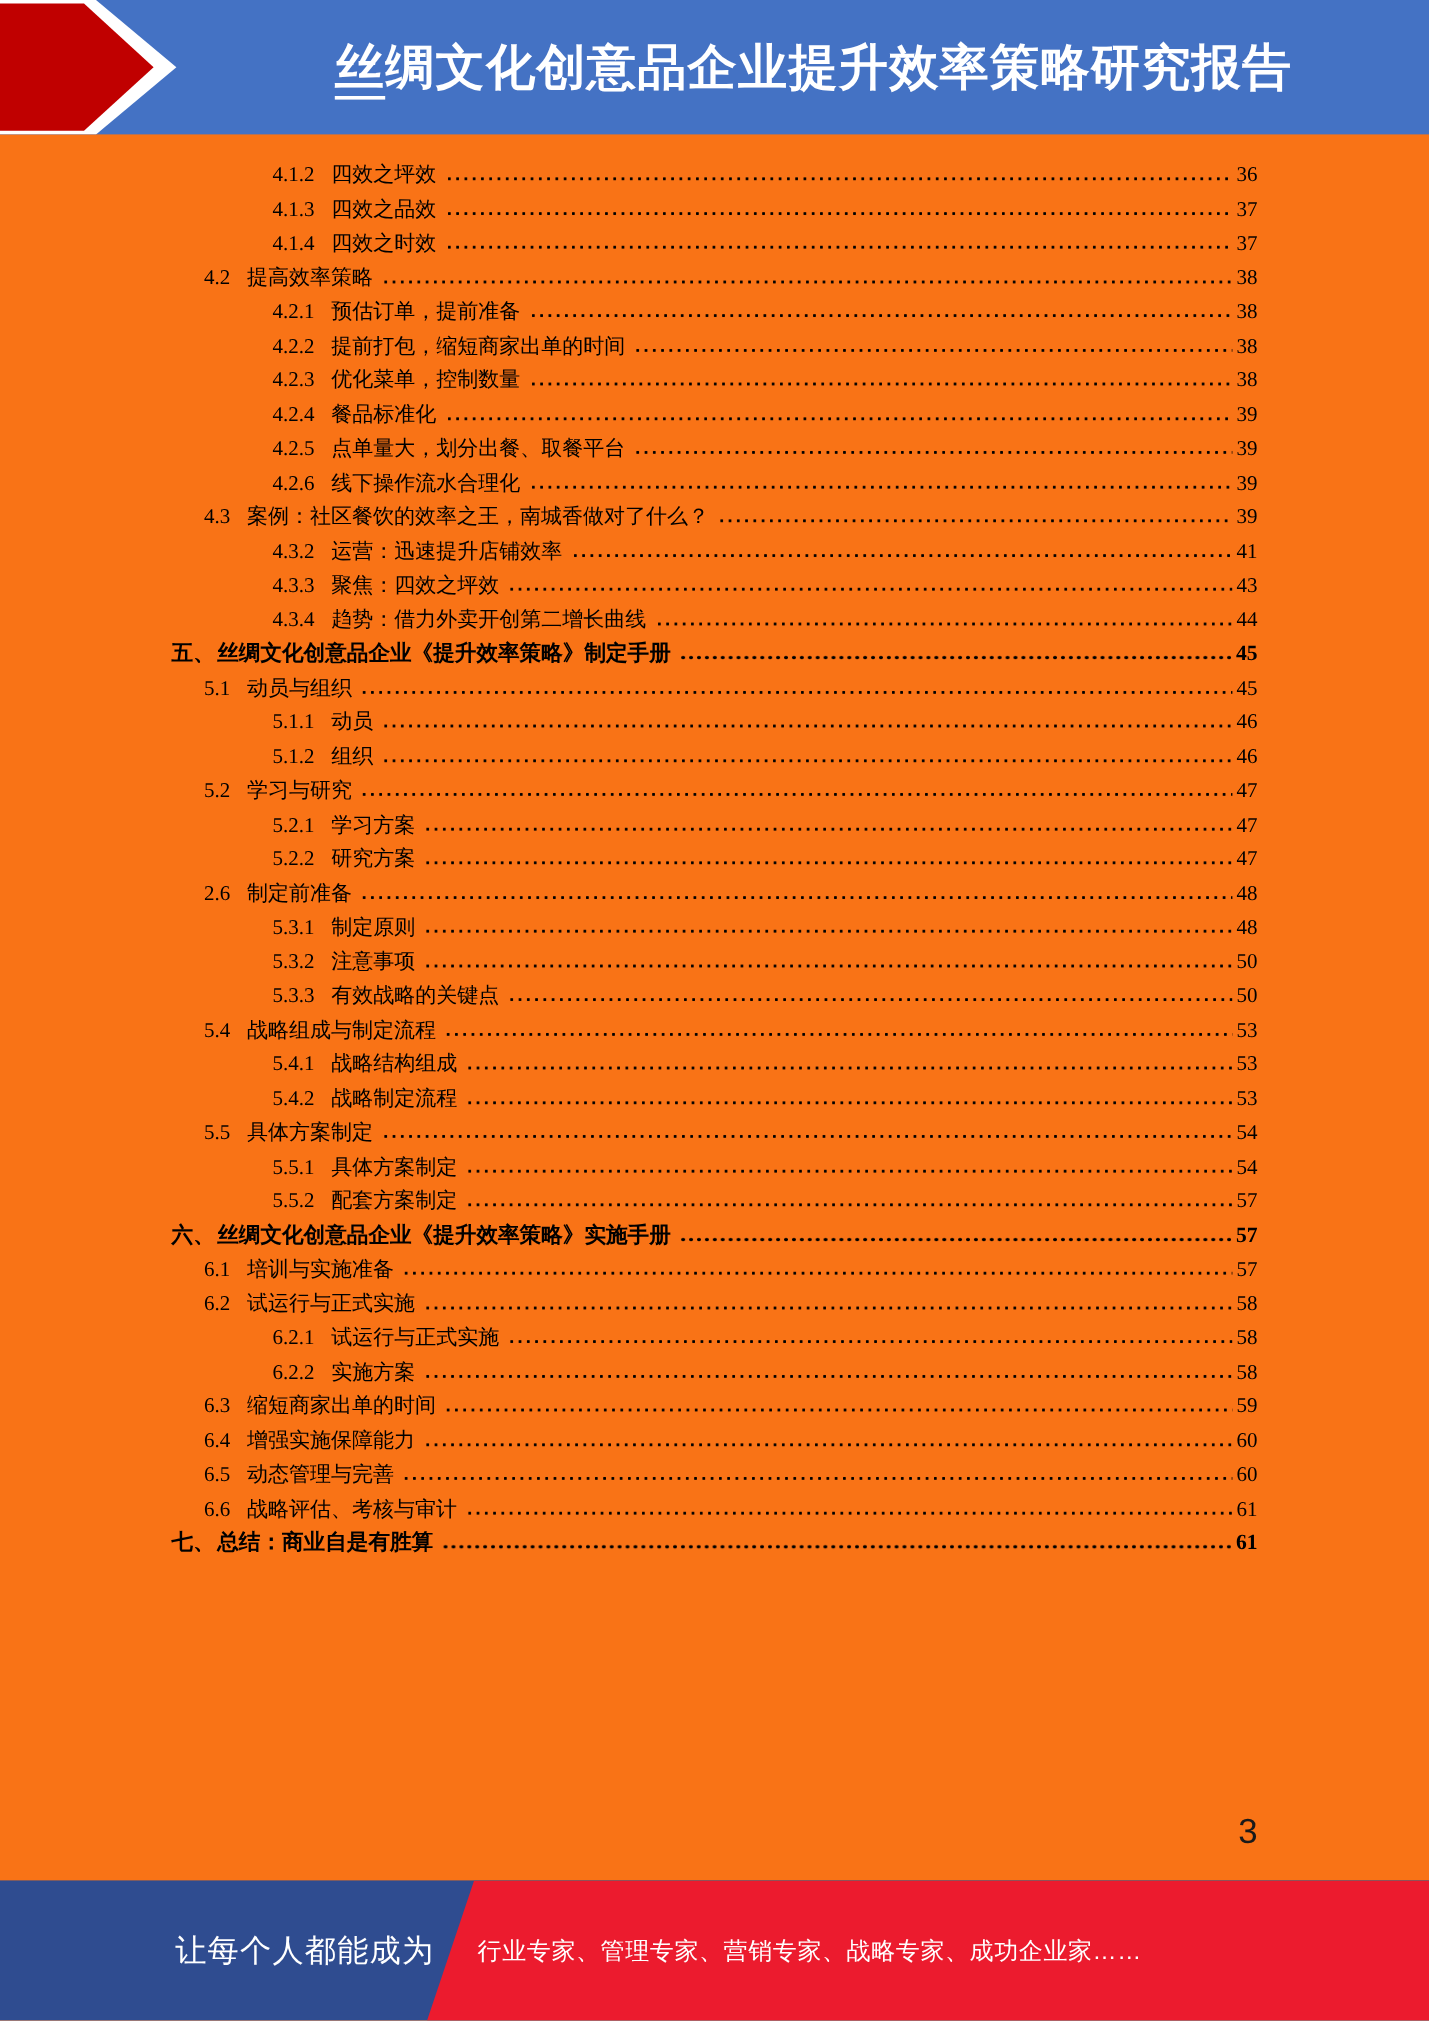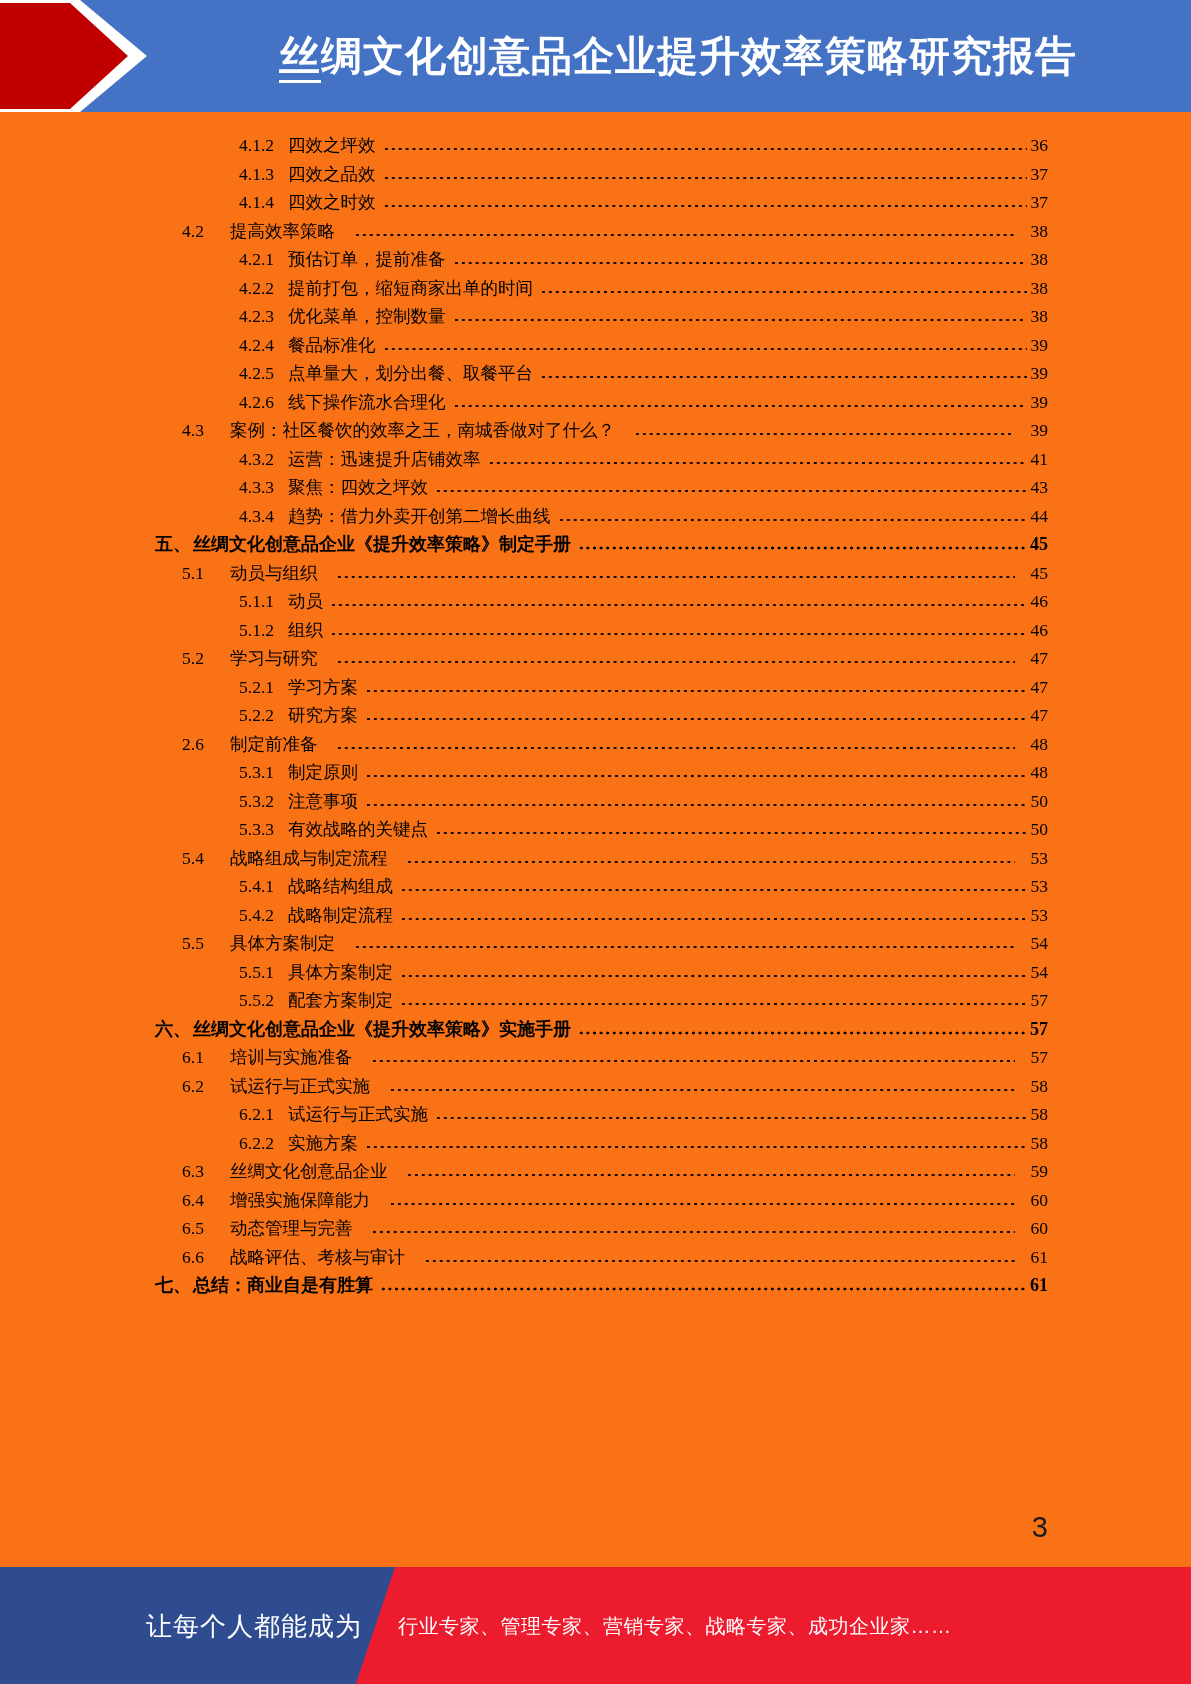--- a/index.html
+++ b/index.html
@@ -25,26 +25,26 @@
   .header-title{
     flex:1;padding-left:165px;text-align:center;
     font-family:"Liberation Sans","DejaVu Sans",sans-serif;
     font-weight:bold;font-size:41px;letter-spacing:1px;color:#ffffff;
     white-space:nowrap;
   }
   .title-first{border-bottom:3px solid #ffffff;padding-bottom:1px;}
 
   
   .toc{
-    position:absolute;top:131px;left:12px;right:143px;
+    position:absolute;top:131px;left:0;right:143px;
     font-size:17.5px;line-height:28.5px;
   }
   .toc-row{display:flex;align-items:baseline;height:28.5px;white-space:nowrap;}
   .toc-row.lvl-1{padding-left:143px;font-weight:bold;font-size:18px;}
-  .toc-row.lvl-2{padding-left:170px;gap:12px;}
+  .toc-row.lvl-2{padding-left:170px;}
   .toc-row.lvl-3{padding-left:227px;}
   .toc-num{flex:none;}
   .lvl-2 .toc-num,.lvl-3 .toc-num{margin-right:14px;}
   .lvl-1 .toc-num{margin-right:2px;}
   .toc-text{flex:none;}
   .toc-dots{flex:1;position:relative;height:0;margin:0 2px 0 5px;min-width:12px;}
   .toc-dots::after{
     content:"";position:absolute;left:2px;right:2px;top:-3.6px;height:4px;
     background-image:radial-gradient(circle,#000 1.05px,rgba(0,0,0,0) 1.5px);
     background-size:6.9px 4px;background-repeat:repeat-x;background-position:left bottom;
@@ -308,21 +308,21 @@
         <span class="toc-page">58</span>
       </div>
       <div class="toc-row lvl-3">
         <span class="toc-num">6.2.2</span>
         <span class="toc-text">实施方案</span>
         <span class="toc-dots"></span>
         <span class="toc-page">58</span>
       </div>
       <div class="toc-row lvl-2">
         <span class="toc-num">6.3</span>
-        <span class="toc-text">丝绸文化创意品企业</span>
+        <span class="toc-text">缩短商家出单的时间</span>
         <span class="toc-dots"></span>
         <span class="toc-page">59</span>
       </div>
       <div class="toc-row lvl-2">
         <span class="toc-num">6.4</span>
         <span class="toc-text">增强实施保障能力</span>
         <span class="toc-dots"></span>
         <span class="toc-page">60</span>
       </div>
       <div class="toc-row lvl-2">

